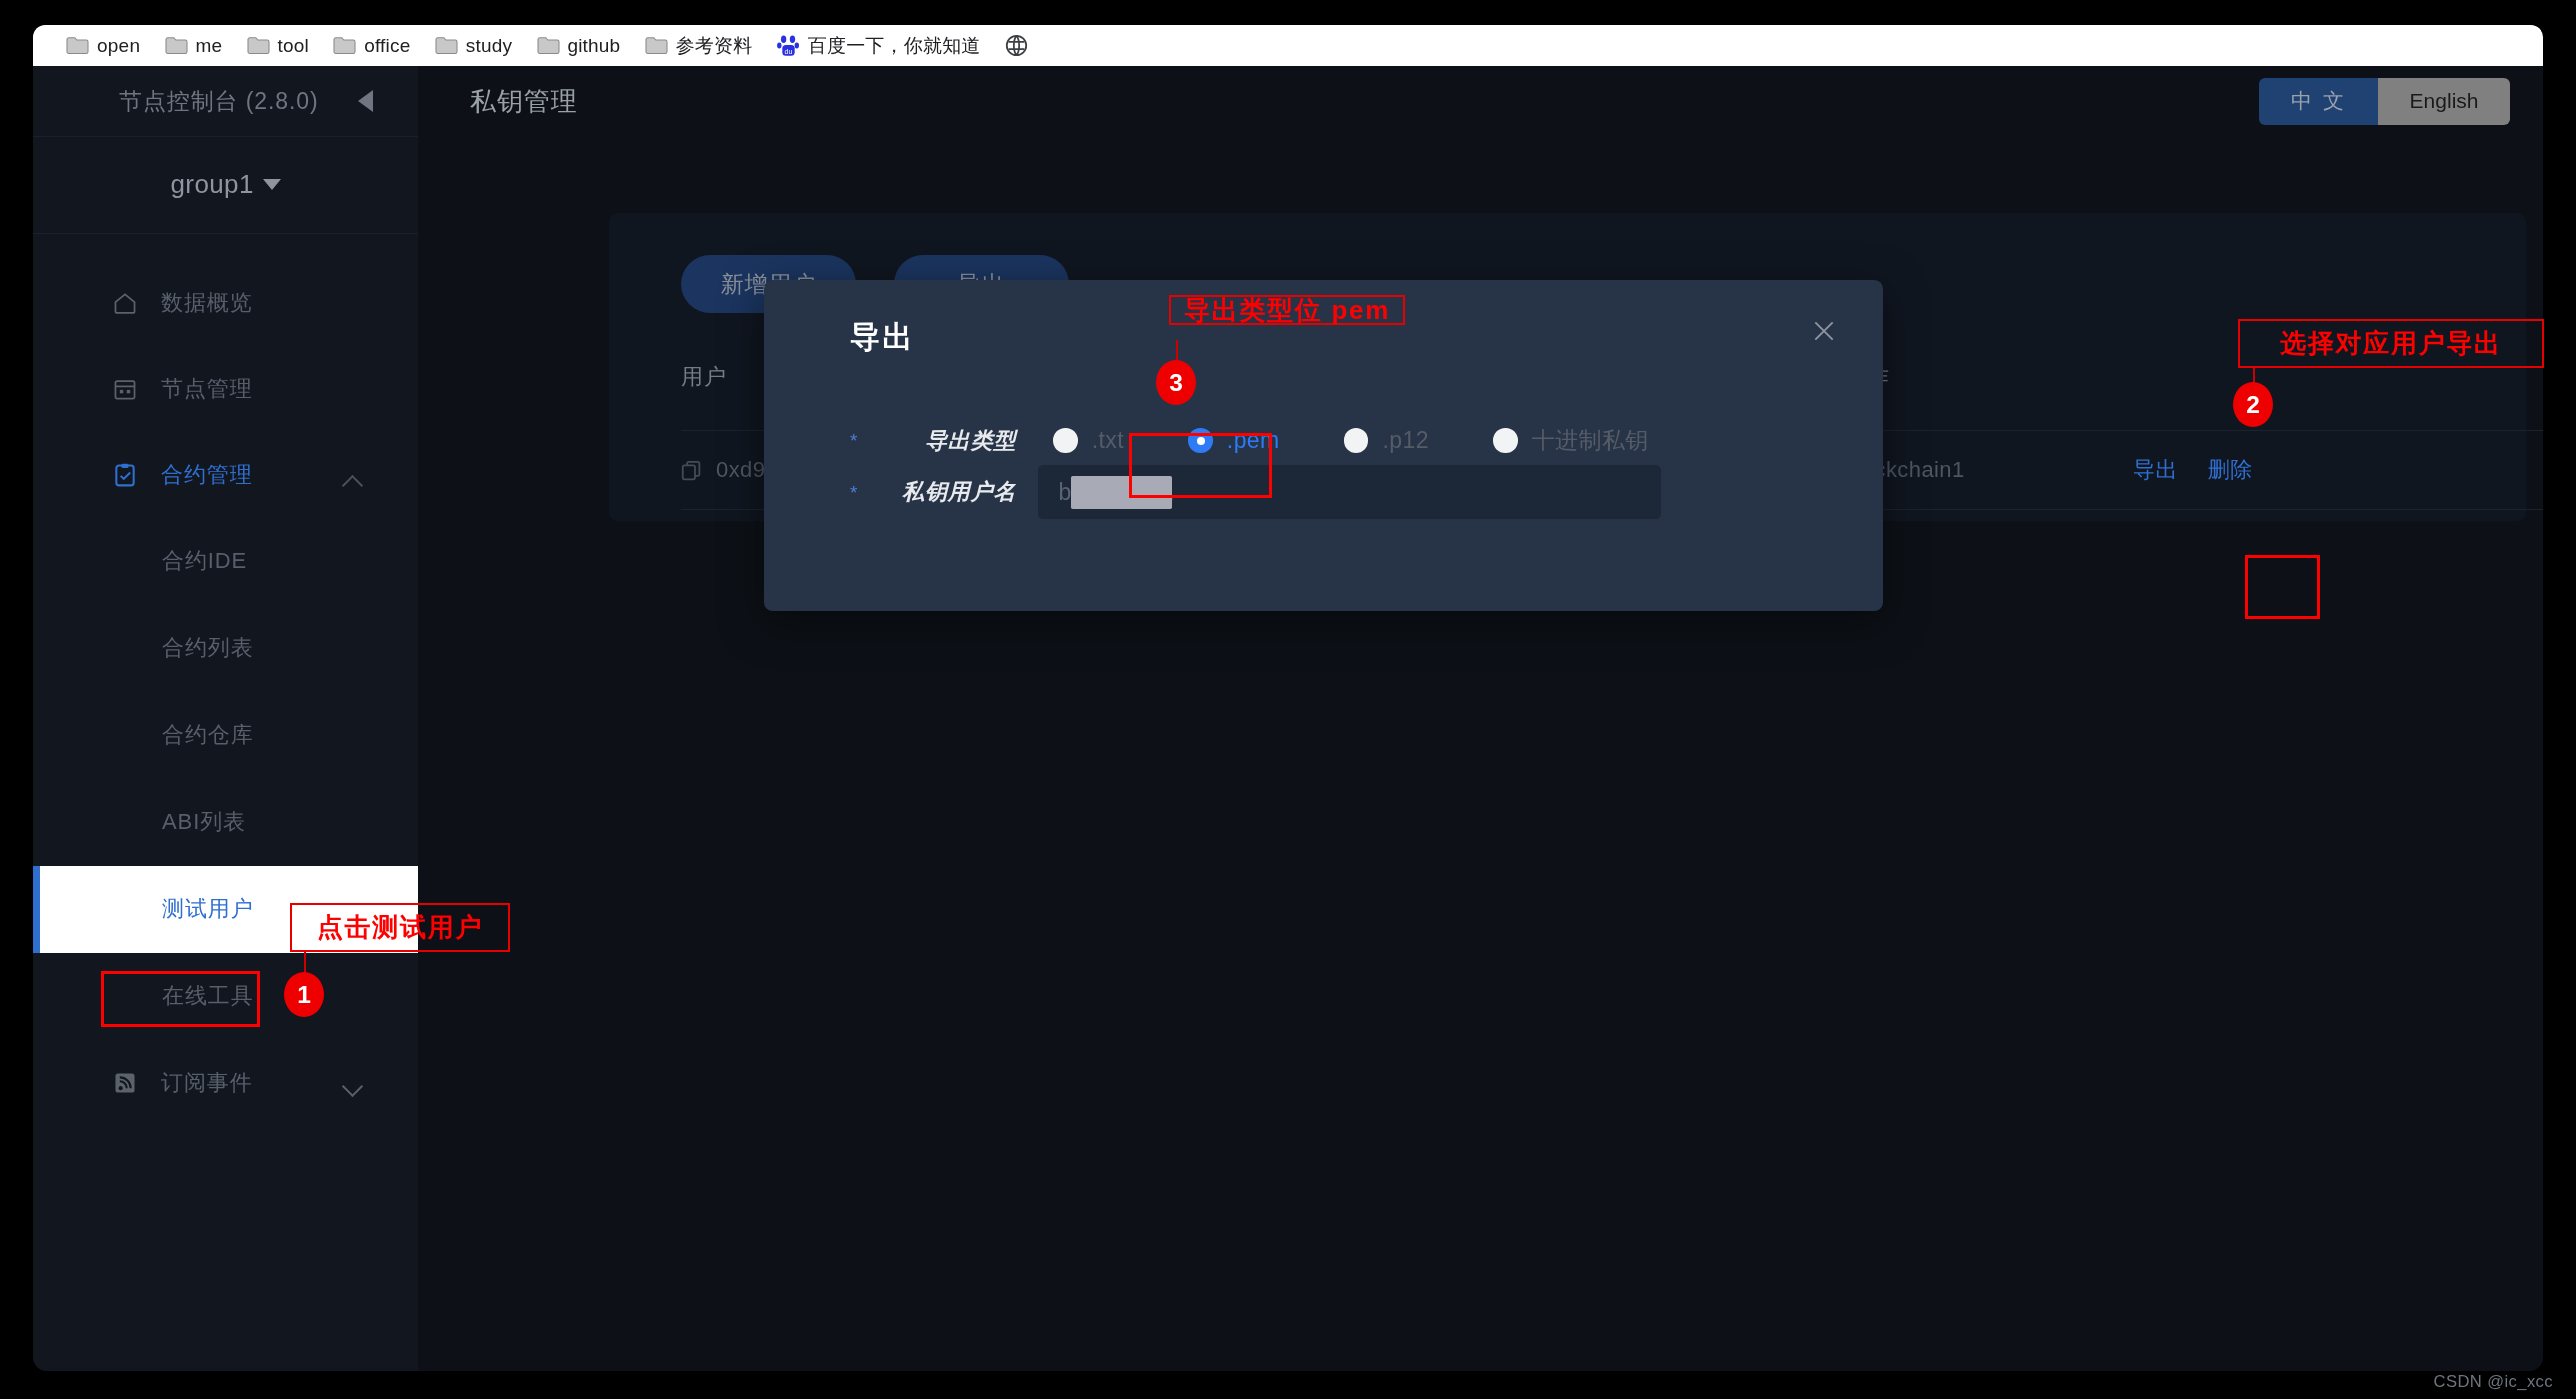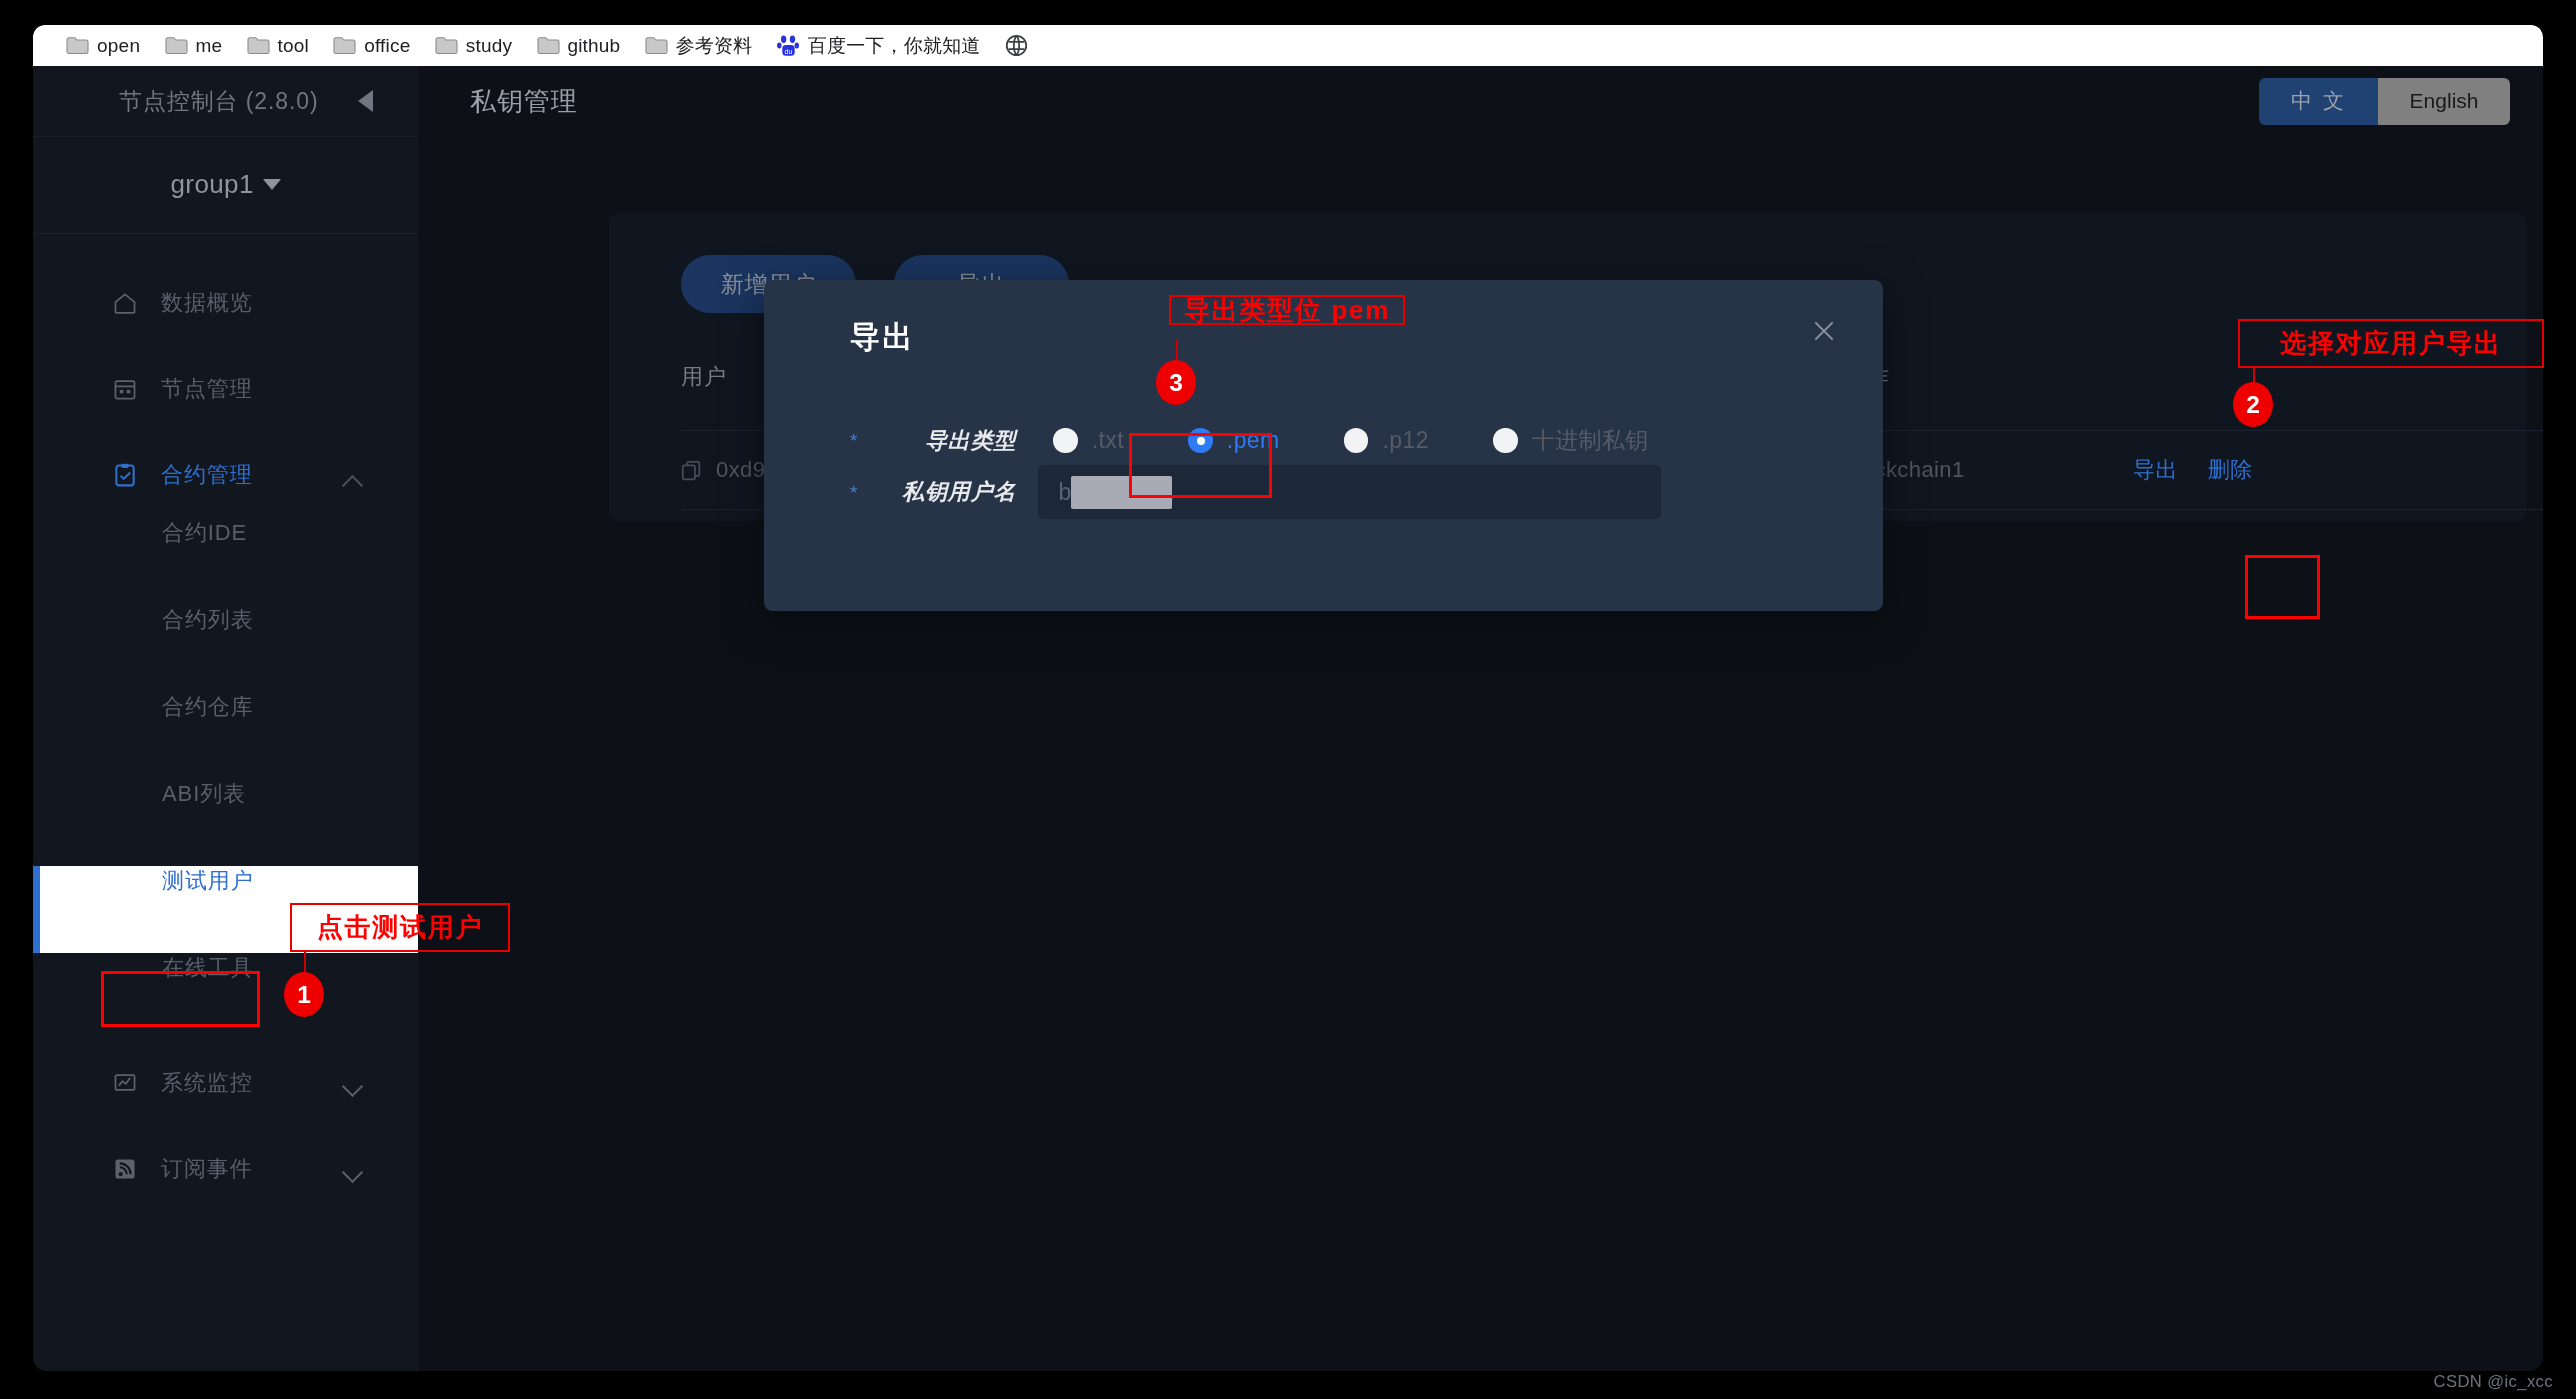--- a/index.html
+++ b/index.html
@@ -117,21 +117,21 @@
     content: "";
     display: block;
     width: 13px; height: 13px;
     border-right: 2.2px solid #5a616c;
     border-bottom: 2.2px solid #5a616c;
     transform: rotate(45deg);
   }
   .nav-chevron.up::before { transform: rotate(-135deg); margin-top: 7px; border-color: #4a5160;}
   .sub-item {
     height: 87px;
-    display: flex; 
+    display: flex; align-items: center;
     padding-left: 129px;
     position: relative;
     cursor: pointer;
   }
   .sub-label { font-size: 22px; color: #585f6b; letter-spacing: 0.9px; }
   .sub-item.selected .sub-label { color: #2f6fd0; }
   .sub-item.selected { background: #ffffff; }
   .sub-item.selected::before {
     content: "";
     position: absolute; left: 0; top: 0;
@@ -505,30 +505,20 @@
         <div class="sub-item">
           <span class="sub-label">ABI列表</span>
         </div>
         <div class="sub-item selected">
           <span class="sub-label">测试用户</span>
         </div>
         <div class="sub-item">
           <span class="sub-label">在线工具</span>
         </div>
 
-        <div class="nav-item">
-          <span class="nav-icon">
-            <svg width="26" height="26" viewBox="0 0 30 30">
-                <rect x="4" y="6" width="22" height="17" rx="2" fill="none" stroke="#9aa0a8" stroke-width="2"></rect>
-                <path d="M8 18l4-5 4 3 5-7" fill="none" stroke="#9aa0a8" stroke-width="2"></path>
-              </svg>
-          </span>
-          <span class="nav-label">系统监控</span>
-          <span class="nav-chevron"></span>
-        </div>
 
         <div class="nav-item">
           <span class="nav-icon">
             <svg width="26" height="26" viewBox="0 0 30 30">
                 <rect x="4" y="4" width="22" height="22" rx="3" fill="#9aa0a8"></rect>
                 <circle cx="10" cy="21" r="2.4" fill="#11161f"></circle>
                 <path d="M9 13a8 8 0 018 8M9 8.5a12.5 12.5 0 0112.5 12.5" fill="none" stroke="#11161f" stroke-width="2.4"></path>
               </svg>
           </span>
           <span class="nav-label">订阅事件</span>

